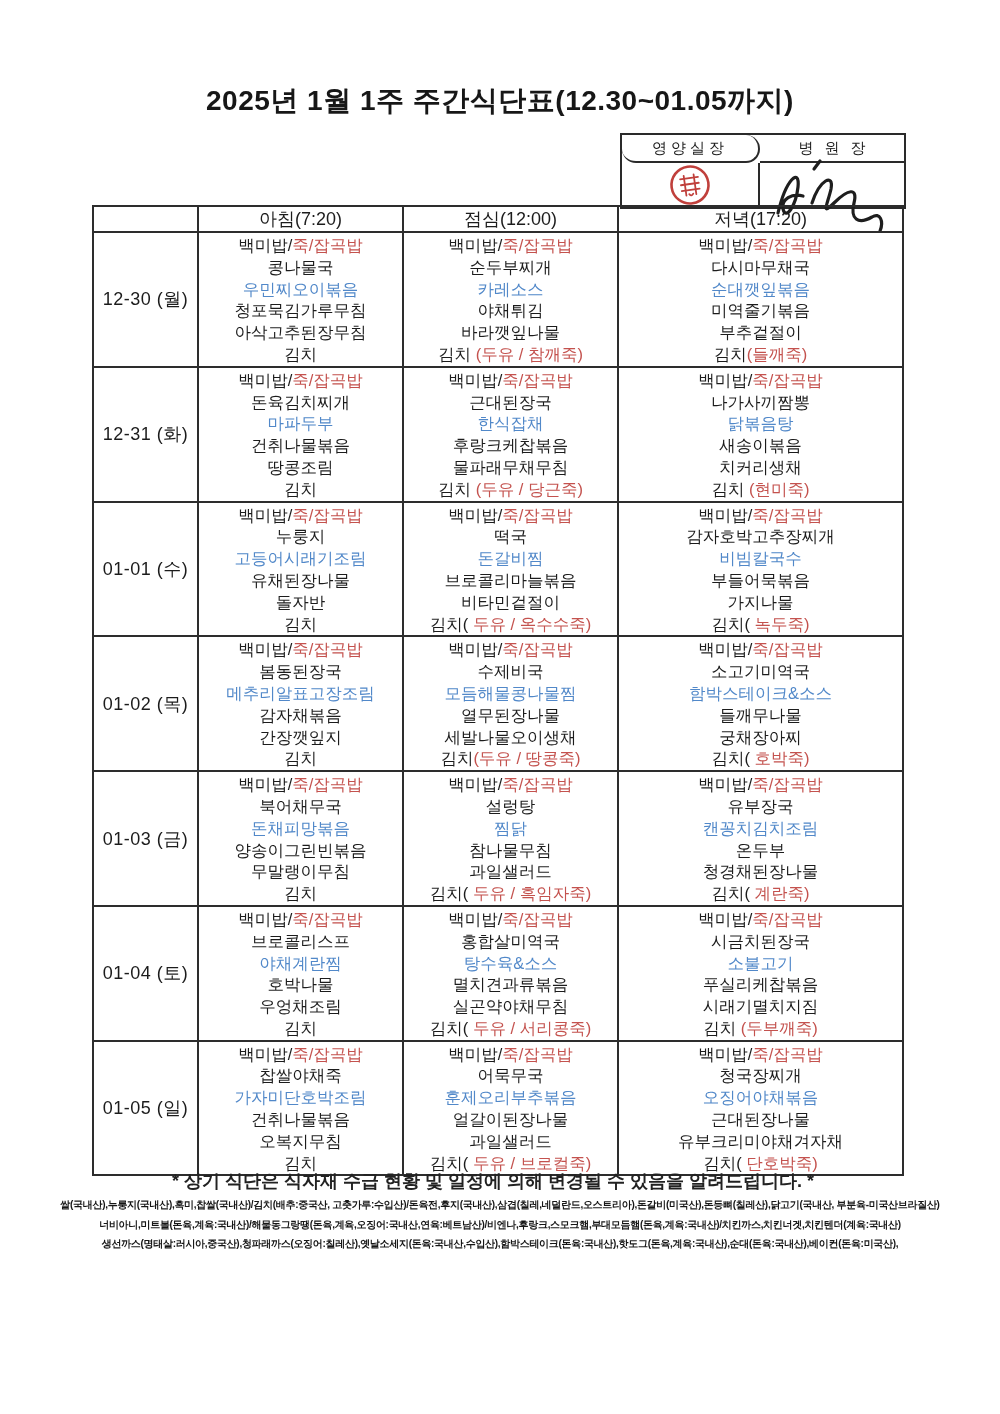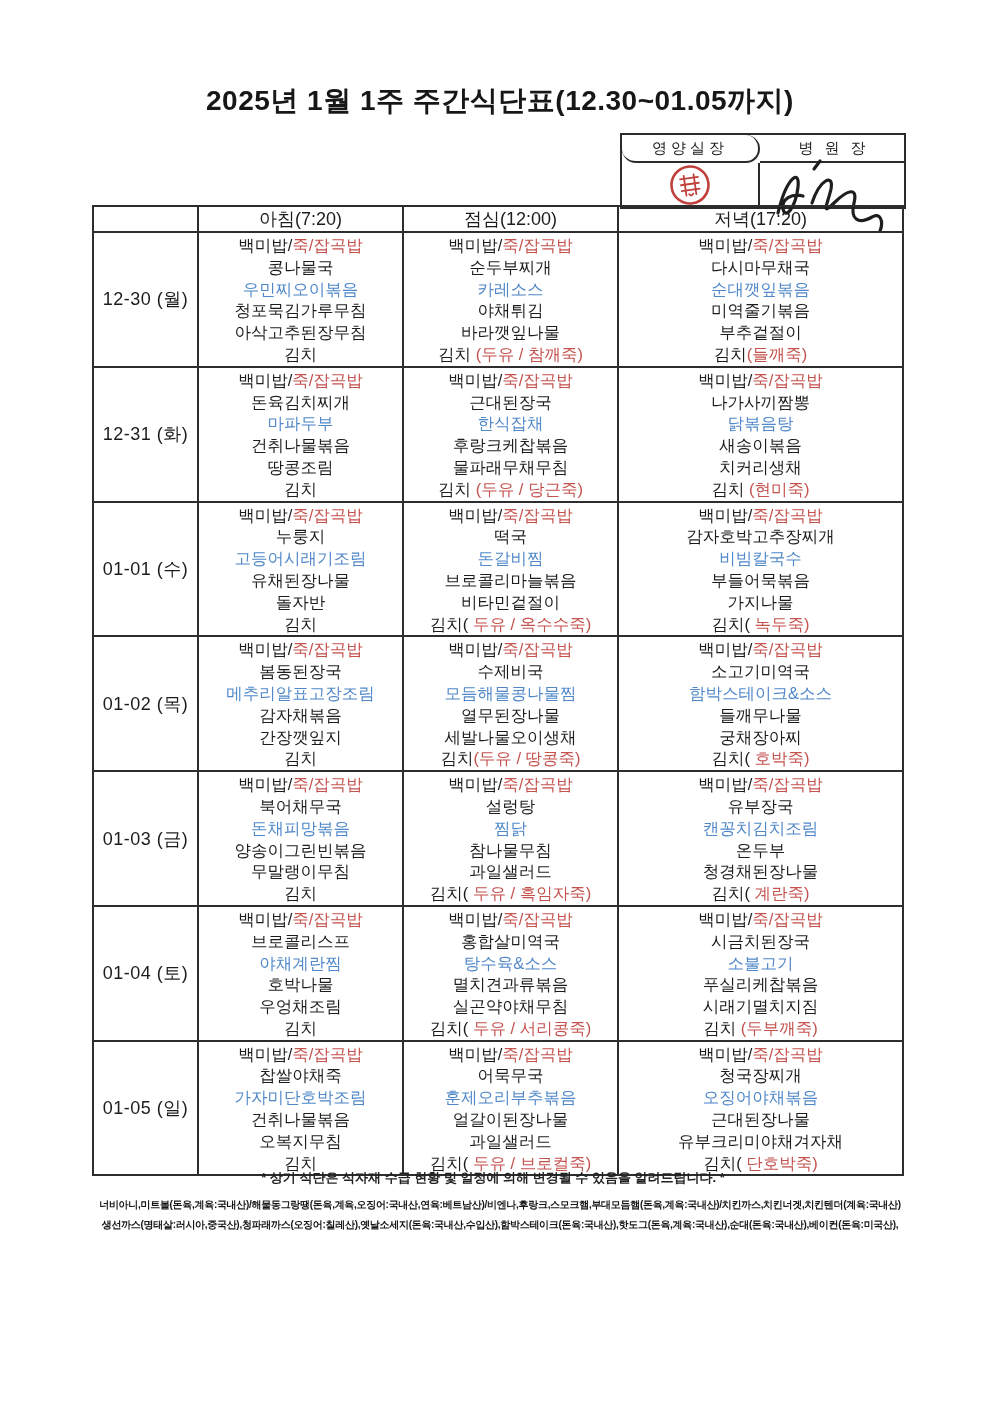--- a/index.html
+++ b/index.html
@@ -29,21 +29,21 @@
   .menu-table thead th { height:22px; font-size:18px; font-weight:normal; text-align:center; }
   .day-cell { font-size:18px; text-align:center; vertical-align:middle; letter-spacing:0.5px; }
   .menu-table tbody tr { height:134px; }
   .meal-cell { vertical-align:top; text-align:center; padding-top:2px !important; }
   .line { height:21.8px; line-height:21.8px; font-size:16.5px; white-space:nowrap; }
   .c-k { color:#1c1c1c; }
   .c-r { color:#c4524e; }
   .c-b { color:#5188c9; }
   .footnote {
     position:absolute; top:1169px; left:88px; width:810px; margin:0;
-    text-align:center; font-size:13px; font-weight:bold; color:#222;
+    text-align:center; font-size:18px; font-weight:bold; color:#222;
   }
   .origins { position:absolute; top:1195px; left:24px; width:952px; text-align:center; }
   .origin-line {
     font-size:10px; font-weight:bold; line-height:19.6px;
     white-space:nowrap; letter-spacing:-0.3px; color:#161616;
   }
 </style>
 </head>
 <body>
 
@@ -281,17 +281,18 @@
             <div class="line"><span class="c-k">유부크리미야채겨자채</span></div>
             <div class="line"><span class="c-k">김치(</span><span class="c-r"> 단호박죽)</span></div>
           </td>
         </tr>
       </tbody>
   </table>
 
   <p class="footnote">* 상기 식단은 식자재 수급 현황 및 일정에 의해 변경될 수 있음을 알려드립니다. *</p>
 
   <div class="origins">
+      <div class="origin-line">쌀(국내산),누룽지(국내산),흑미,찹쌀(국내산)/김치(배추:중국산, 고춧가루:수입산)/돈육전,후지(국내산),삼겹(칠레,네덜란드,오스트리아),돈갈비(미국산),돈등뼈(칠레산),닭고기(국내산, 부분육-미국산브라질산)</div>
       <div class="origin-line">너비아니,미트볼(돈육,계육:국내산)/해물동그랑땡(돈육,계육,오징어:국내산,연육:베트남산)/비엔나,후랑크,스모크햄,부대모듬햄(돈육,계육:국내산)/치킨까스,치킨너겟,치킨텐더(계육:국내산)</div>
       <div class="origin-line">생선까스(명태살:러시아,중국산),청파래까스(오징어:칠레산),옛날소세지(돈육:국내산,수입산),함박스테이크(돈육:국내산),핫도그(돈육,계육:국내산),순대(돈육:국내산),베이컨(돈육:미국산),</div>
     </div>
 
 </div>
 
 </body></html>

